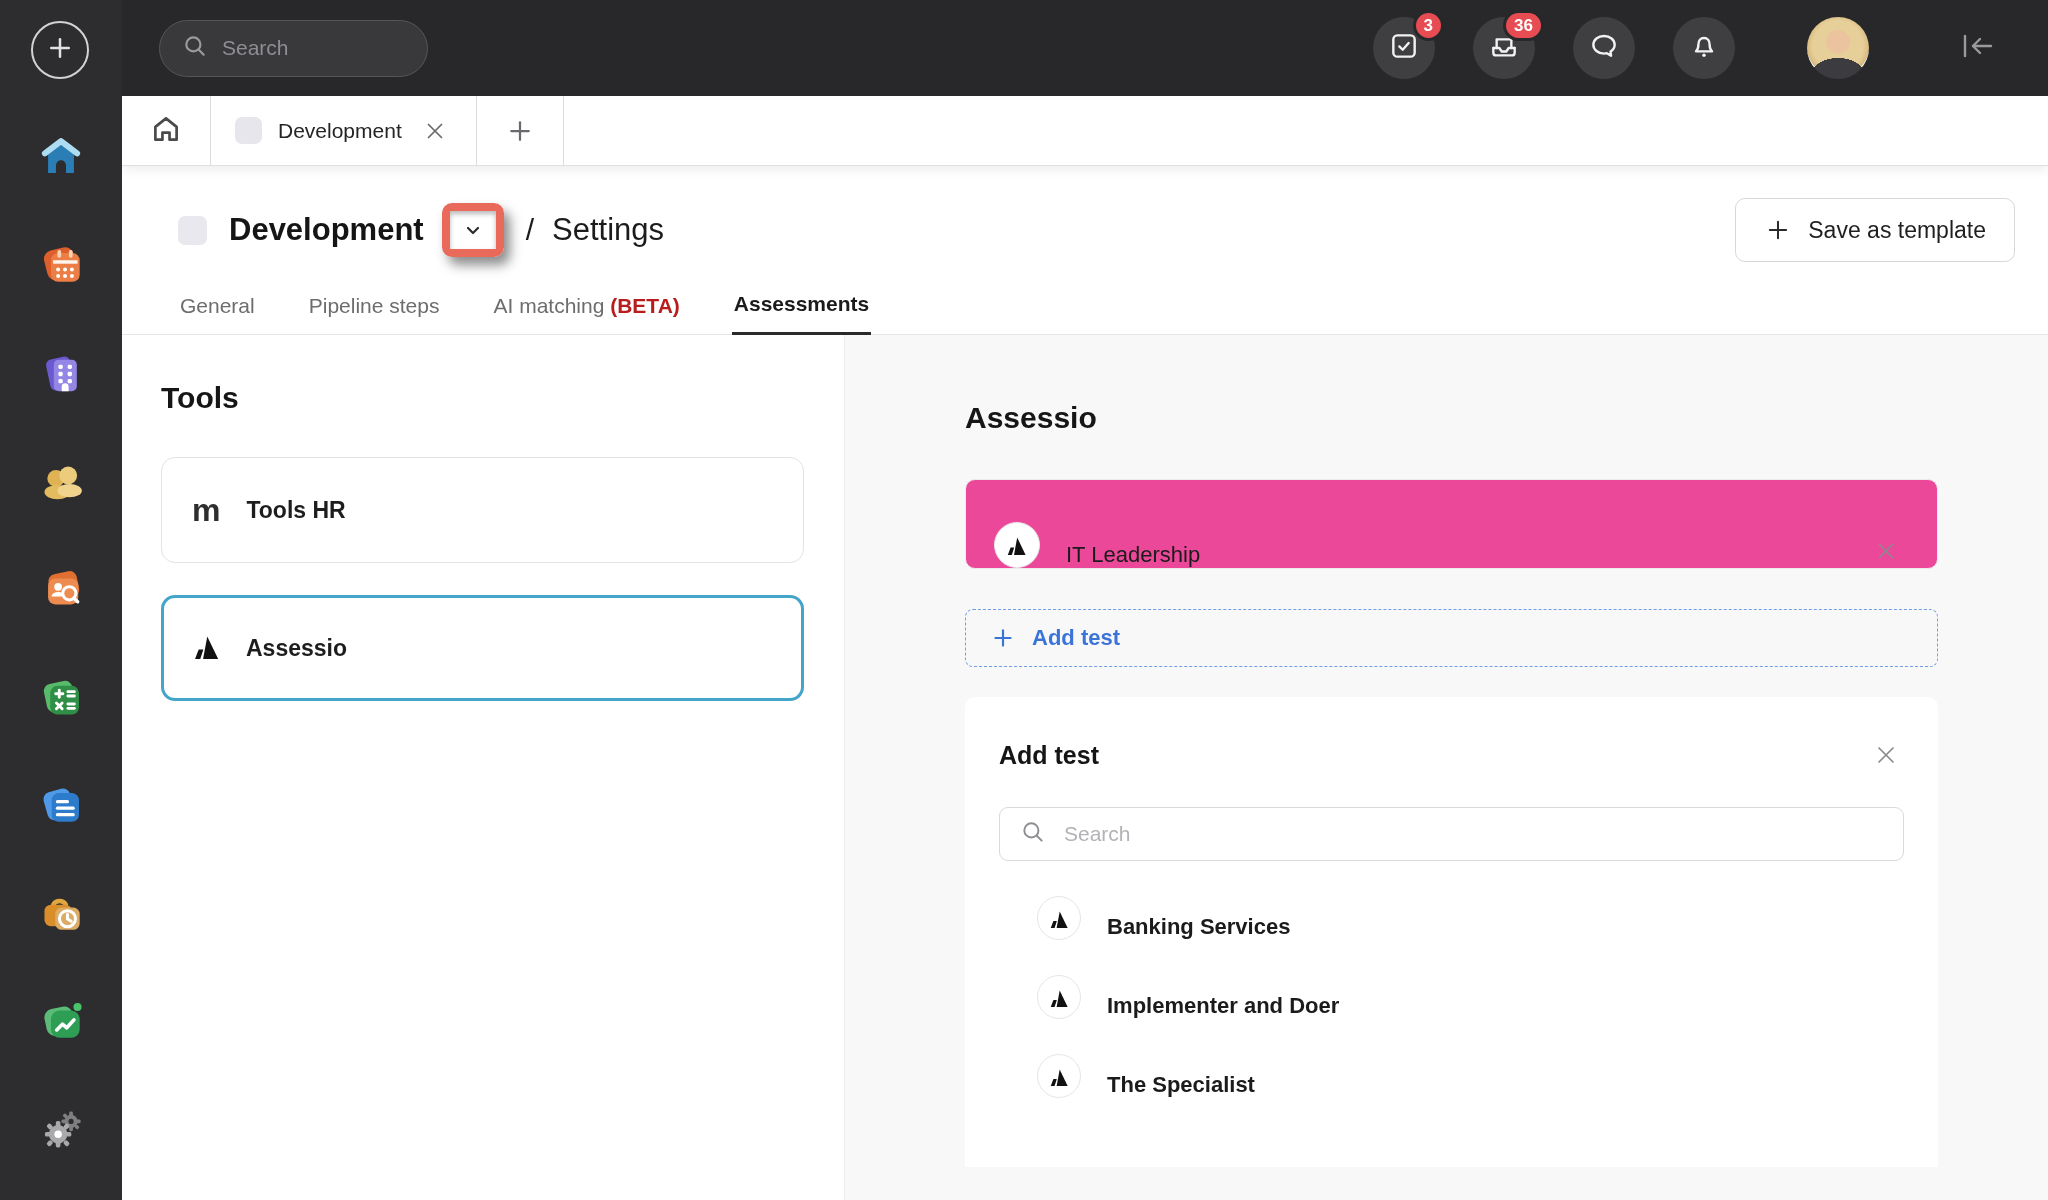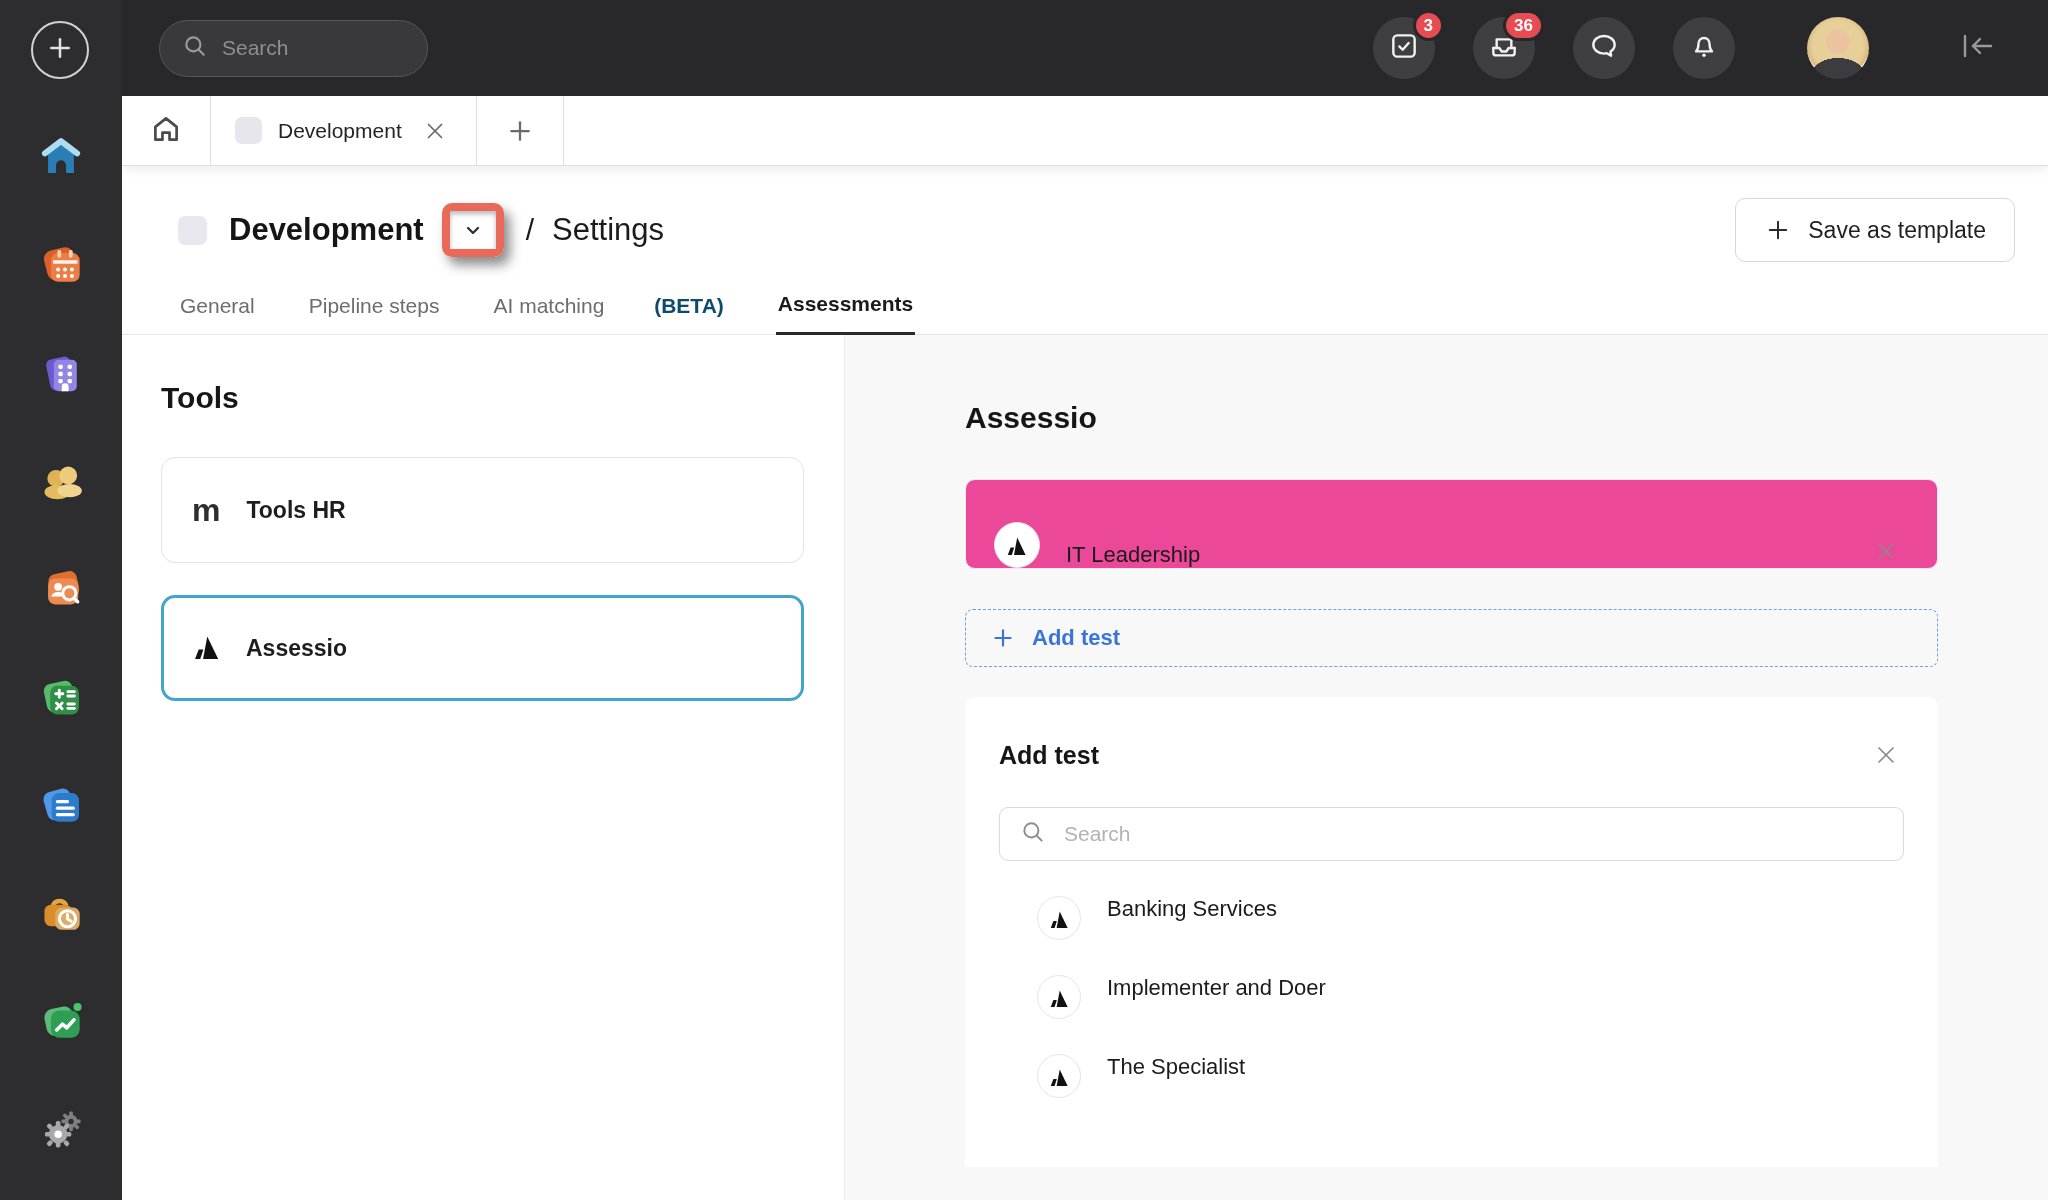--- a/index.html
+++ b/index.html
@@ -100,21 +100,21 @@
   .spacer { flex:1; }
   .save-template-btn {
     height:64px; padding:0 28px; background:#fff; border:1px solid #d8d8da;
     border-radius:10px; display:flex; align-items:center; gap:16px;
     font-size:23px; color:#1f1f1f; cursor:pointer;
   }
 
   
   .page-tabs { flex:none; display:flex; gap:50px; padding-left:56px; border-bottom:1px solid #e6e6e8;align-items:flex-end; }
   .ptab { font-size:21px; color:#6d6d6f; padding:14px 2px 16px 2px; cursor:pointer; }
-  .ptab .beta { color:#0c4a6e; font-weight:bold;margin-left:44px; }
+  .ptab .beta { color:#b91c1c; font-weight:bold; }
   .ptab.active { color:#1b1b1b; font-weight:bold; border-bottom:3px solid #2a2a2a; margin-bottom:-1px; }
 
   
   .content { flex:1; display:flex; min-height:0; }
   .tools-panel { width:723px; flex:none; border-right:1px solid #ebebed; padding:46px 40px 0 39px; background:#fff; }
   .tools-heading { font-size:30px; font-weight:bold; color:#161616; margin-bottom:42px; }
   .tool-card {
     height:106px; border:1.5px solid #e3e3e5; border-radius:14px; background:#fff;
     display:flex; align-items:center; padding:0 30px; gap:26px; margin-bottom:32px; cursor:pointer;
   }
@@ -149,21 +149,21 @@
   .panel-title { font-size:25px; font-weight:bold; color:#151515; }
   .panel-search {
     height:54px; border:1px solid #d9d9dc; border-radius:9px;
     display:flex; align-items:center; padding:0 20px; gap:18px; background:#fff;
   }
   .panel-search input {
     border:none; outline:none; flex:1; font-family:"Liberation Sans",sans-serif;
     font-size:21px; color:#333;
   }
   .panel-search input::placeholder { color:#b2b2b8; }
-  .option-row { display:flex; align-items:flex-start; margin-top:35px; padding-left:38px; cursor:pointer; }
+  .option-row { display:flex; align-items:flex-end; margin-top:35px; padding-left:38px; cursor:pointer;font-weight:bold; }
   .option-row .circle-logo { width:44px; height:44px; }
   .option-label { font-size:22px; color:#1b1b1b; margin-left:26px; }
 </style>
 </head>
 <body>
 
 <div class="topbar">
   <div class="search-pill">
     <span>
       <svg width="26" height="26" viewBox="0 0 24 24" fill="none" stroke="#9a9a9e" stroke-width="2" stroke-linecap="round">

